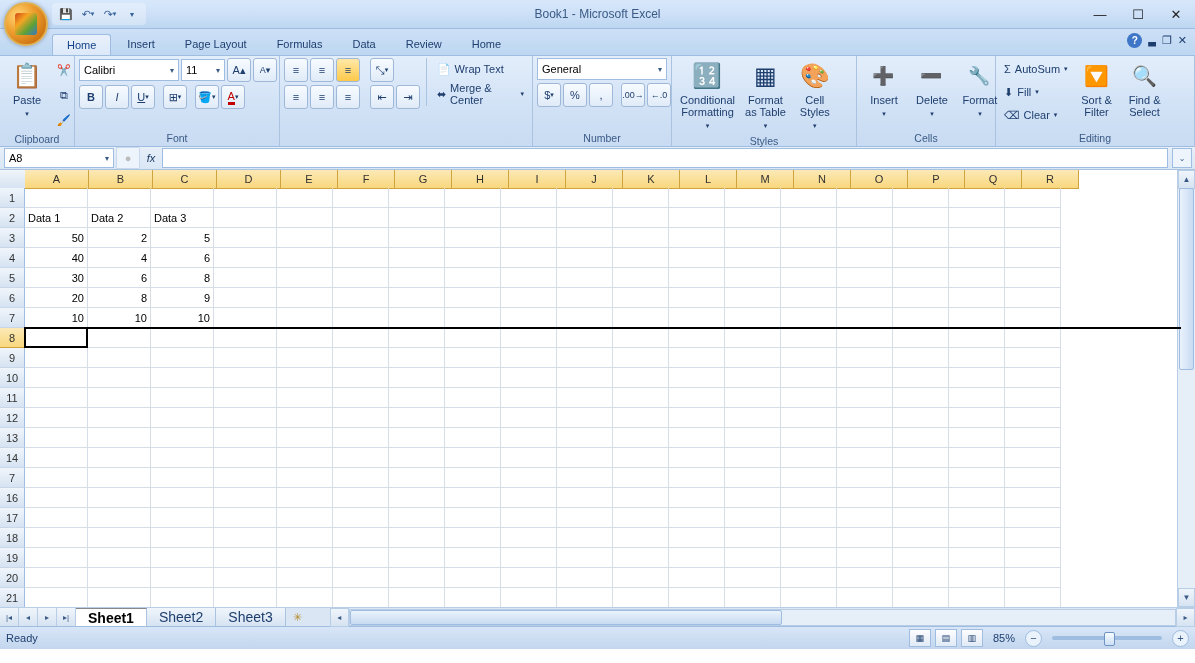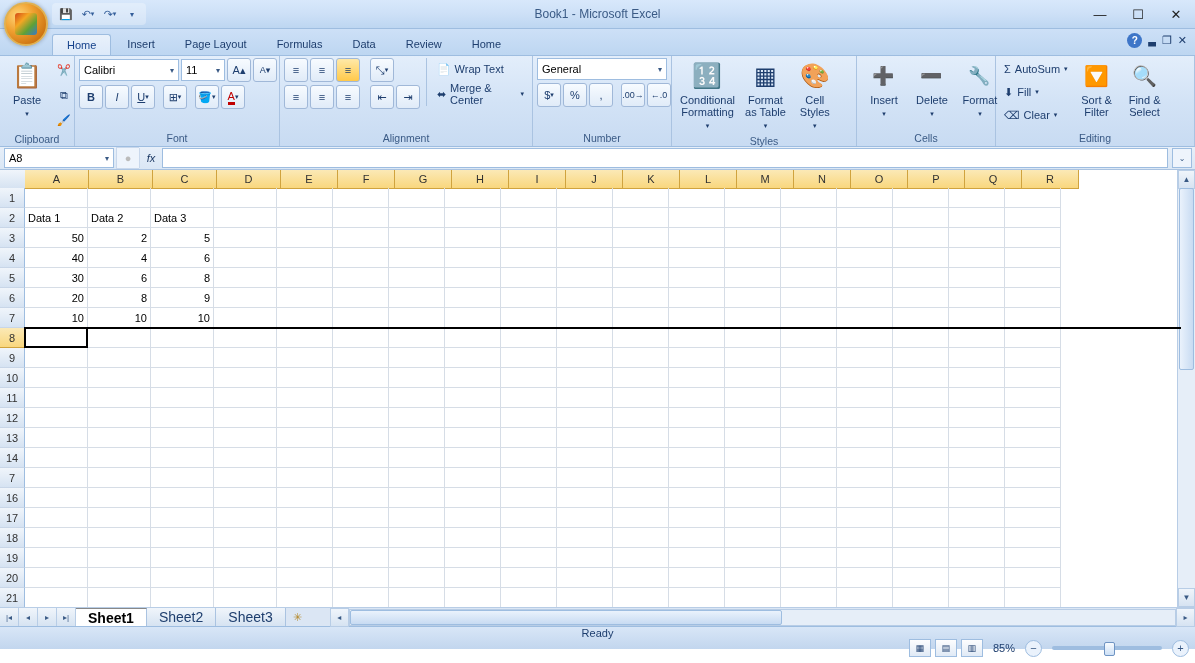--- a/index.html
+++ b/index.html
@@ -59,21 +59,21 @@
   .sheetnav{display:flex;}
   .sheetnav-btn{width:18px;display:flex;align-items:center;justify-content:center;font-size:8px;color:#3a5a85;border-right:1px solid #b8cde6;background:linear-gradient(#f0f5fb,#d6e3f2);}
   .sheettab{padding:8px 12px;display:flex;align-items:center;font-size:14px;color:#1e3e6e;background:linear-gradient(#f0f5fb,#d6e3f2);border-right:1px solid #aac3e1;position:relative;}
   .sheettab.active{background:#fff;font-weight:bold;color:#000;border-top:1px solid #888;}
   .new-sheet{width:24px;display:flex;align-items:center;justify-content:center;color:#b58a2e;}
   .hscroll{flex:1;display:flex;align-items:center;margin-left:20px;}
   .hscroll-track{flex:1;height:15px;background:#e6eef8;border:1px solid #b8cde6;position:relative;margin:0 0;}
   .hscroll-thumb{position:absolute;left:0;top:0;bottom:0;width:430px;background:linear-gradient(#eaf2fc,#c8dbf2);border:1px solid #9ebde0;border-radius:2px;}
   .hscroll-btn{width:17px;height:17px;background:linear-gradient(#f0f5fb,#d6e3f2);border:1px solid #b8cde6;display:flex;align-items:center;justify-content:center;font-size:8px;color:#3a5a85;}
   
-  .statusbar{height:22px;background:linear-gradient(to bottom,#d8e6f7,#c2d6ee);display:flex;align-items:center;border-top:1px solid #9ebde0;padding:0 6px;color:#1e3e6e;font-size:11px;flex-direction:column;}
+  .statusbar{height:22px;background:linear-gradient(to bottom,#d8e6f7,#c2d6ee);display:flex;align-items:center;border-top:1px solid #9ebde0;padding:0 6px;color:#1e3e6e;font-size:11px;}
   .statusbar .right{margin-left:auto;display:flex;align-items:center;gap:4px;}
   .view-btn{width:20px;height:16px;border:1px solid #9ebde0;background:linear-gradient(#fdfdfe,#e0eaf6);display:flex;align-items:center;justify-content:center;font-size:9px;}
   .zoom-slider{width:110px;height:4px;background:#9ebde0;border-radius:2px;position:relative;margin:0 6px;}
   .zoom-thumb{position:absolute;left:52px;top:-4px;width:9px;height:12px;background:linear-gradient(#f8fbfe,#cde0f6);border:1px solid #6f94c3;border-radius:2px;}
   .zoom-btn{width:15px;height:15px;border:1px solid #9ebde0;border-radius:50%;display:flex;align-items:center;justify-content:center;background:#eaf2fc;color:#3a5a85;font-size:11px;}
   
   .thick-border{position:absolute;left:0;height:2px;background:#000;z-index:3;}
 </style>
 </head>
 <body>
@@ -240,21 +240,20 @@
             <span>📄</span>
             <span>Wrap Text</span>
           </div>
         <div class="mid-btn">
             <span>⬌</span>
             <span>Merge &amp; Center</span>
             <span style="font-size:7px;">▾</span>
           </div>
       </div>
     </div>
-    <div class="group-label">Alignment</div>
   </div>
 
   <div class="group" style="width:130px;">
     <div class="group-body" style="flex-direction:column;gap:3px;">
       <div class="combo" style="width:120px;">
           <span>General</span>
           <span class="arrow">▾</span>
         </div>
       <div class="row">
         <div class="small-btn box">

